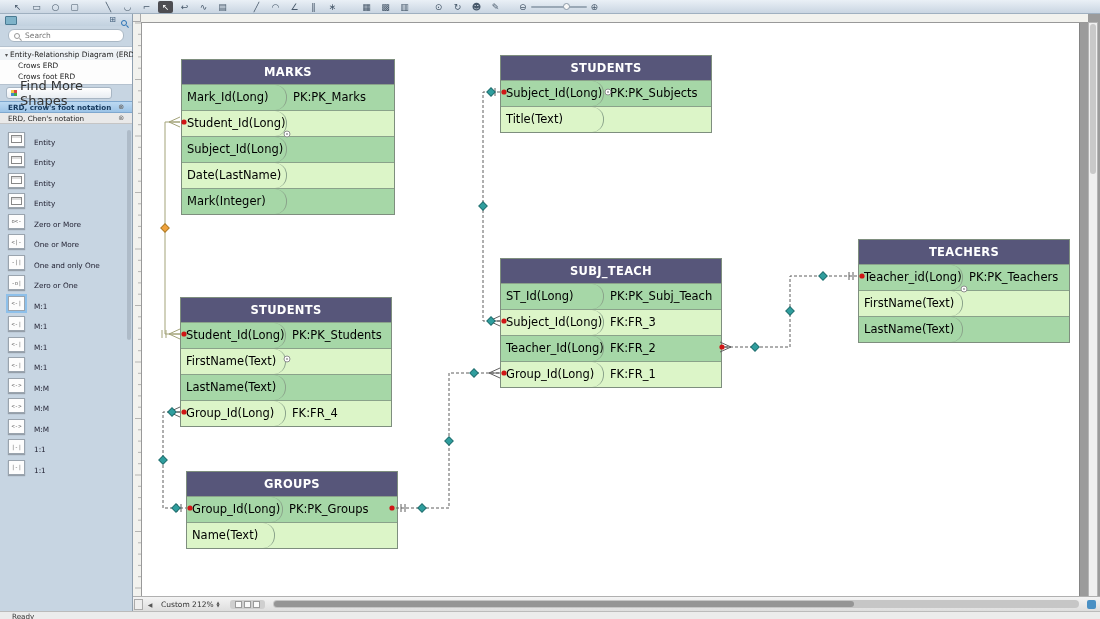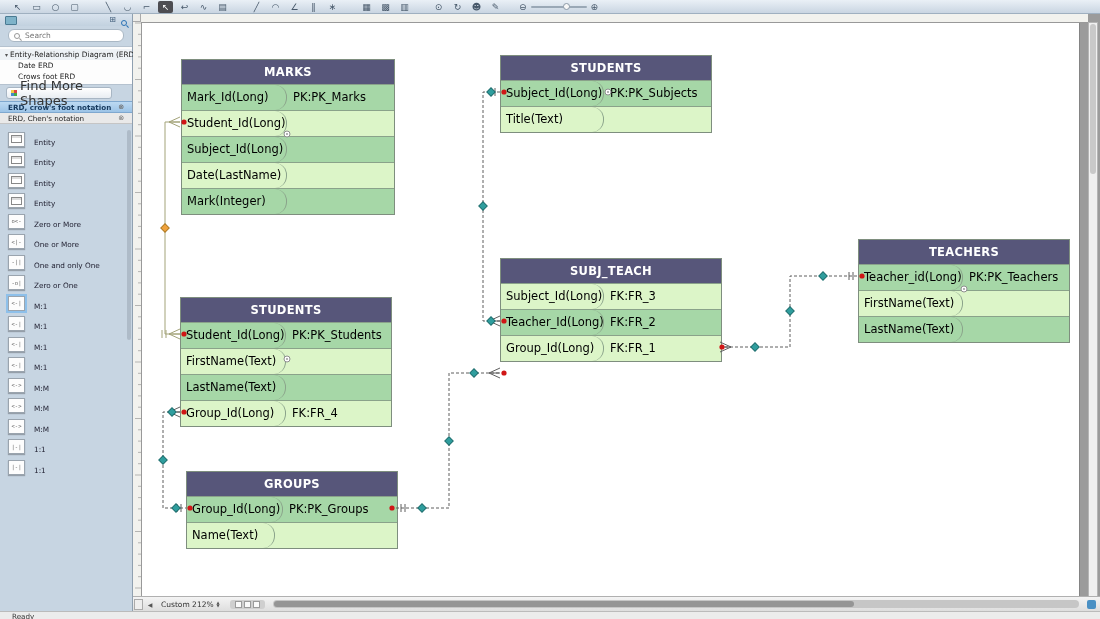--- a/index.html
+++ b/index.html
@@ -136,21 +136,21 @@
         <span><i class="mag"></i></span>
       </div>
       <div class="sb-search">
         <div class="searchbox">
           <i class="mag"></i>
           <input placeholder="Search" style="">
         </div>
       </div>
       <div class="tree">
         <div class="tree-root"><span class="tri">▾</span><span>Entity-Relationship Diagram (ERD)</span></div>
-        <div class="tree-child">Date ERD</div>
+        <div class="tree-child">Crows ERD</div>
         <div class="tree-child">Crows foot ERD</div>
       </div>
       <div class="findmore">
         <span class="fm-icon"></span>
         <span>Find More Shapes</span>
       </div>
       <div class="lib selected">
         <span>ERD, crow's foot notation</span>
         <span class="libx">⊗</span>
       </div>
@@ -439,20 +439,24 @@
               <span class="c1" style="width: 105px;">LastName(Text)</span>
               <span class="c2"></span>
             </div>
             <div class="tbl-r lt">
               <span class="c1" style="width: 105px;">Group_Id(Long)</span>
               <span class="c2">FK:FR_4</span>
             </div>
           </div>
           <div class="tbl" style="left: 367px; top: 244px; width: 220px;">
             <div class="tbl-h">SUBJ_TEACH</div>
+            <div class="tbl-r dk">
+              <span class="c1" style="width: 103px;">ST_Id(Long)</span>
+              <span class="c2">PK:PK_Subj_Teach</span>
+            </div>
             <div class="tbl-r lt">
               <span class="c1" style="width: 103px;">Subject_Id(Long)</span>
               <span class="c2">FK:FR_3</span>
             </div>
             <div class="tbl-r dk">
               <span class="c1" style="width: 103px;">Teacher_Id(Long)</span>
               <span class="c2">FK:FR_2</span>
             </div>
             <div class="tbl-r lt">
               <span class="c1" style="width: 103px;">Group_Id(Long)</span>

